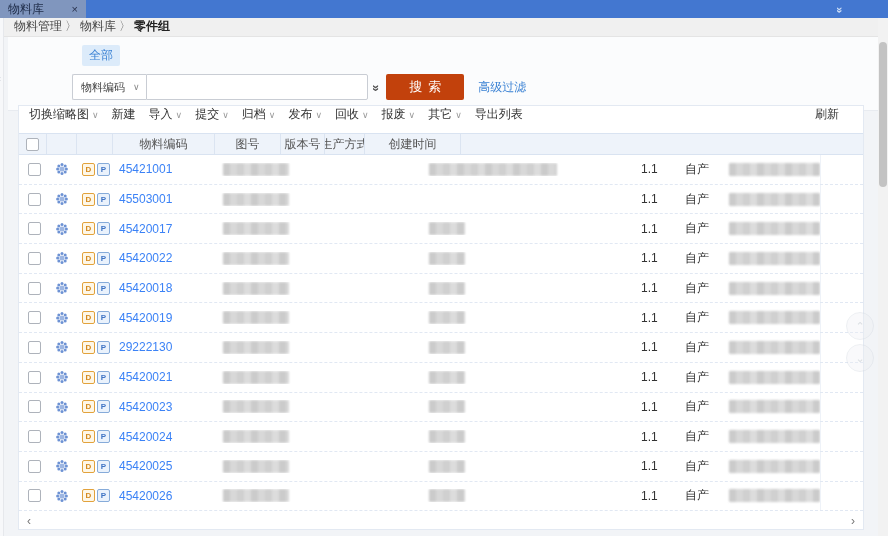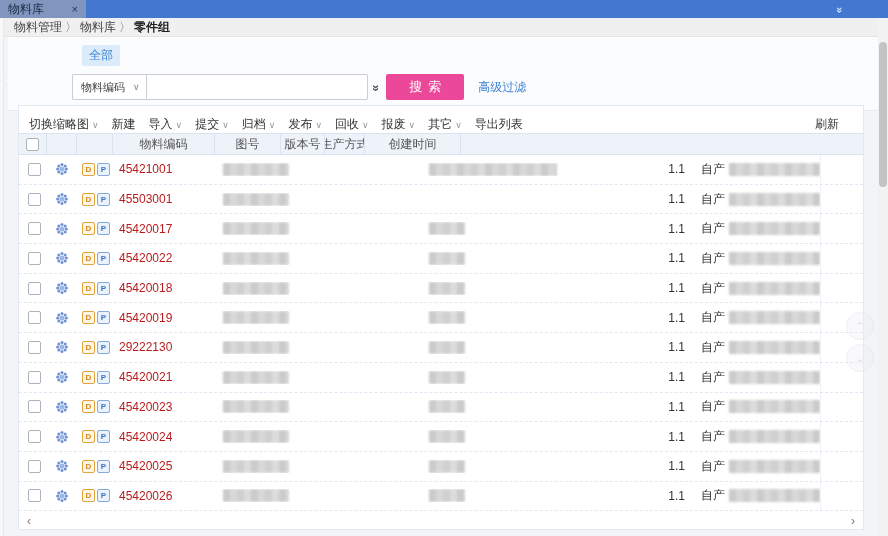--- a/index.html
+++ b/index.html
@@ -7,38 +7,38 @@
   body { font-family:"Liberation Sans","DejaVu Sans",sans-serif; font-size:12px; color:#333; background:#f2f4f7; position:relative; }
 
   
   .tabbar { height:18px; background:#4377d0; display:flex; align-items:stretch; position:relative; }
   .tab { width:86px; background:#8096be; color:#1d2b47; display:flex; align-items:center; justify-content:space-between; padding:0 8px; font-size:12px; cursor:pointer; }
   .tab .close { color:#2a3450; font-size:11px; line-height:1; margin-left:6px; }
   .tab-collapse { position:absolute; right:46px; top:0; height:18px; display:flex; align-items:center; color:#cfe0f8; font-size:11px; }
   .tab-collapse .glyph { display:inline-block; transform:rotate(90deg); letter-spacing:-2px; font-weight:bold; }
 
   
-  .breadcrumb { height:19px; background:#f0f0f0; border-bottom:1px solid #e4e4e4; display:flex; align-items:center; padding-left:14px; color:#444; }
+  .breadcrumb { height:19px; background:#f0f0f0; border-bottom:1px solid #e4e4e4; display:flex; align-items:flex-start; padding-left:14px; color:#444; }
   .breadcrumb .sep { margin:0 3px; color:#666; }
   .breadcrumb .crumb-last { font-weight:bold; color:#222; }
 
   
   .search-zone { background:#fbfcfd; padding:8px 0 10px 0; border-bottom:1px solid #e8ebf0;margin-left:8px; }
   .scope-chip { display:inline-block; margin-left:74px; background:#dcebfa; color:#3b82d4; padding:2px 7px; border-radius:2px; font-size:12px; cursor:pointer; }
   .search-row { display:flex; align-items:center; margin:8px 0 0 64px; }
   .field-select { height:26px; border:1px solid #c9cdd4; border-right:none; background:#fff; display:flex; align-items:center; padding:0 6px 0 8px; color:#444; font-size:11px; cursor:pointer; border-radius:2px 0 0 2px; }
   .field-select .caret { margin-left:8px; color:#888; font-size:9px; }
   .search-input { height:26px; width:222px; border:1px solid #c9cdd4; background:#fff; outline:none; padding:0 6px; font-size:12px; border-radius:0 2px 2px 0; }
   .expand-toggle { margin:0 8px 0 6px; color:#555; cursor:pointer; display:inline-block; transform:rotate(90deg); font-weight:bold; letter-spacing:-2px; font-size:12px; }
-  .search-btn { height:26px; width:78px; background:#ec4899; color:#fff; border:none; border-radius:2px; font-size:13px; letter-spacing:6px; padding-left:6px; cursor:pointer; }
+  .search-btn { height:26px; width:78px; background:#c2410c; color:#fff; border:none; border-radius:2px; font-size:13px; letter-spacing:6px; padding-left:6px; cursor:pointer; }
   .adv-filter { margin-left:14px; color:#3b82d4; cursor:pointer; text-decoration:none; }
 
   
   .main-panel { position:absolute; left:18px; top:105px; width:846px; bottom:6px; background:#fff; border:1px solid #e3e9f2; }
-  .toolbar { height:27px; display:flex; align-items:flex-end; padding:0 10px; color:#333; }
+  .toolbar { height:27px; display:flex; align-items:flex-start; padding:0 10px; color:#333; }
   .toolbar .titem { display:flex; align-items:center; margin-right:13px; cursor:pointer; white-space:nowrap; }
   .toolbar .titem .caret { margin-left:3px; color:#999; font-size:9px; }
   .toolbar .spacer { flex:1; }
   .toolbar .refresh { cursor:pointer; margin-right:14px; }
 
   
   .thead { height:22px; background:#eef3fa; border-top:1px solid #d9e3f1; border-bottom:1px solid #d9e3f1; display:flex; align-items:stretch; color:#555; }
   .thead .hc { display:flex; align-items:center; justify-content:center; border-right:1px solid #dbe4f1; overflow:hidden; white-space:nowrap; }
   .thead .hc:last-child { border-right:none; }
   .col-check { width:28px; } .col-gear { width:30px; } .col-icons { width:36px; }
@@ -48,22 +48,22 @@
 
   .tbody { }
   .trow { height:29.7px; display:flex; align-items:center; border-bottom:1px dashed #e1e8f3; }
   .trow .tc { display:flex; align-items:center; overflow:hidden; }
   .trow .col-time { border-right:1px solid #eef2f8; height:100%; }
   .cb { width:13px; height:13px; border:1px solid #aeb3bb; border-radius:2px; background:#fff; margin-left:9px; cursor:pointer; }
   .gear { width:14px; height:14px; margin-left:8px; cursor:pointer; }
   .mini-icon { width:13px; height:13px; border-radius:2px; font-size:8px; font-weight:bold; display:flex; align-items:center; justify-content:center; margin-right:2px; cursor:pointer; }
   .icon-d { background:#fef7e7; border:1px solid #e2a23c; color:#d4881c; }
   .icon-p { background:#eaf2fc; border:1px solid #86abd9; color:#3f74c4; }
-  .code-text { padding-left:6px; color:#b91c1c; }
-  .cell-center { justify-content:flex-end; }
+  .code-text { padding-left:6px; color:#3b82f6; }
+  .cell-center { justify-content:flex-start; }
 
   .mosaic { height:13px; border-radius:1px; opacity:.9;
     background:repeating-linear-gradient(90deg,#c6c6c6 0 7px,#d4d4d4 7px 14px,#cbcbcb 14px 21px,#d9d9d9 21px 28px);
     filter:blur(1.3px); }
   .m-name { width:66px; margin-left:8px; }
   .m-spec-wide { width:128px; margin-left:2px; }
   .m-spec-small { width:36px; margin-left:2px; }
   .m-time { width:100px; margin-left:4px; }
 
   

